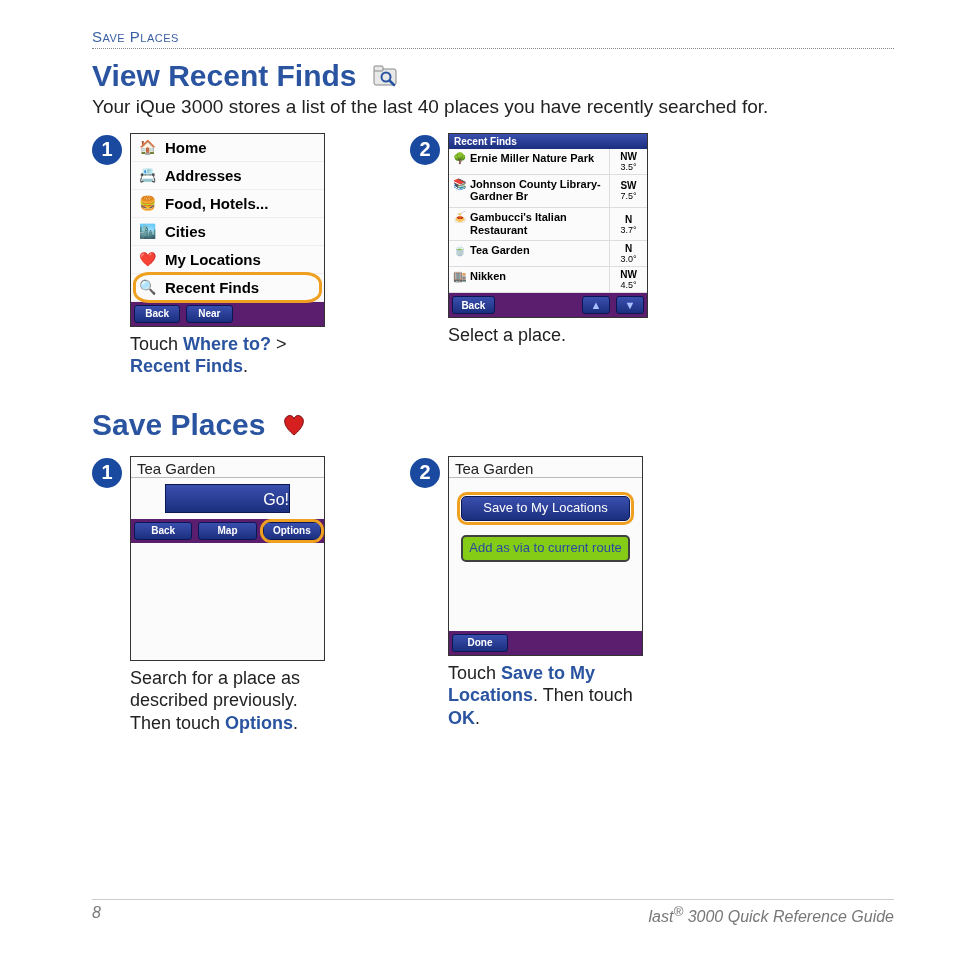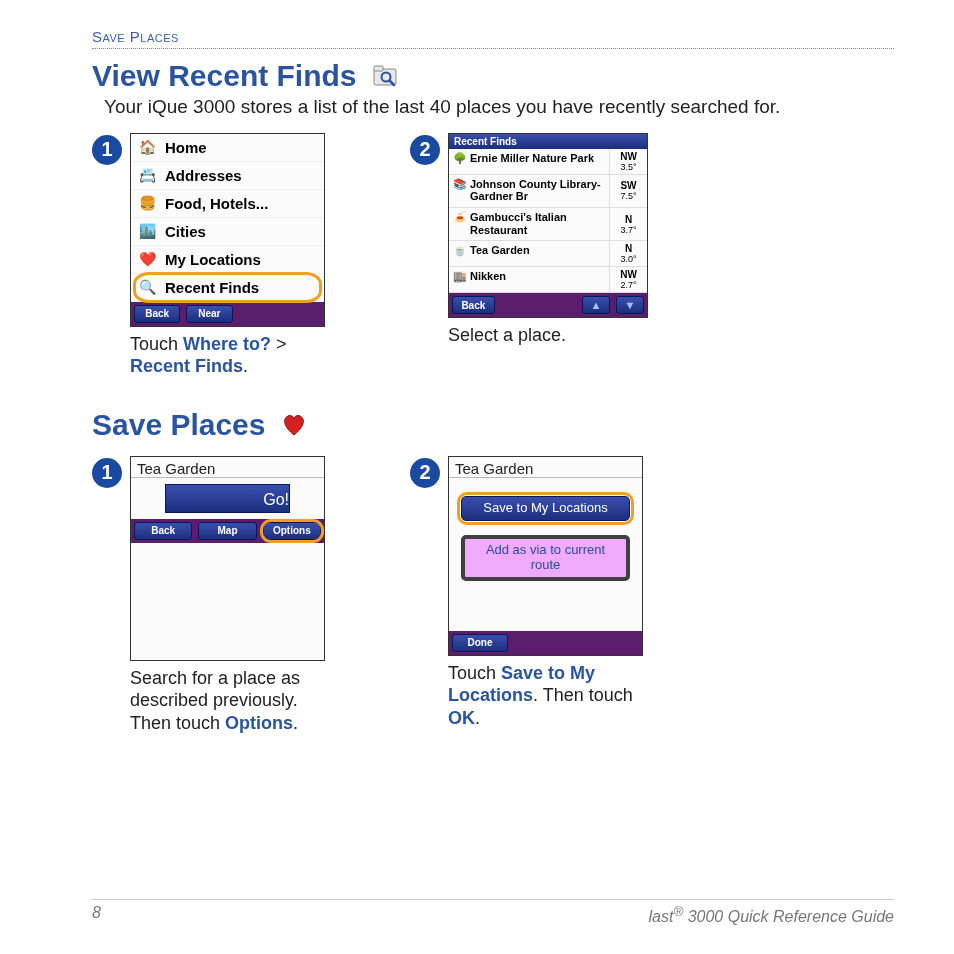--- a/index.html
+++ b/index.html
@@ -30,21 +30,20 @@
     font-weight: 700;
     margin: 6px 0 2px 0;
     display: flex;
     align-items: center;
     gap: 16px;
   }
   .section-body {
     font-size: 19px;
     line-height: 1.25;
     margin-bottom: 14px;
-    margin-left: 12px;
   }
   .steps-row {
     display: flex;
     gap: 70px;
     margin-top: 4px;
   }
   .step {
     display: flex;
     gap: 8px;
   }
@@ -218,22 +217,22 @@
     font-size: 13px;
     line-height: 1.15;
     position: relative;
   }
   .opt-btn.primary {
     background: linear-gradient(#3a4fae, #1b2f7e);
     border: 1px solid #0a1753;
     color: #fff;
   }
   .opt-btn.secondary {
-    background: #f0abfc;
-    border: 4px solid #404040;
+    background: #84cc16;
+    border: 2px solid #404040;
     color: #2a4aa0;
   }
   .save-highlight {
     position: absolute;
     left: -5px; right: -5px; top: -5px; bottom: -5px;
     border: 3px solid #f0a020;
     border-radius: 10px;
     pointer-events: none;
   }
 
@@ -364,21 +363,21 @@
                 <span class="rf-dist">3.0°</span>
               </div>
           </div>
           <div class="rf-row">
             <div class="rf-left">
                 <span class="rf-ico">🏬</span>
                 <span class="rf-name">Nikken</span>
               </div>
             <div class="rf-right">
                 <span>NW</span>
-                <span class="rf-dist">2.7°</span>
+                <span class="rf-dist">4.5°</span>
               </div>
           </div>
           <div class="footerbar">
             <div class="footer-btn">Back</div>
             <div class="footer-spacer"></div>
             <div class="footer-arrow">▲</div>
             <div class="footer-arrow">▼</div>
           </div>
         </div>
         <div class="caption">Select a place.</div>

